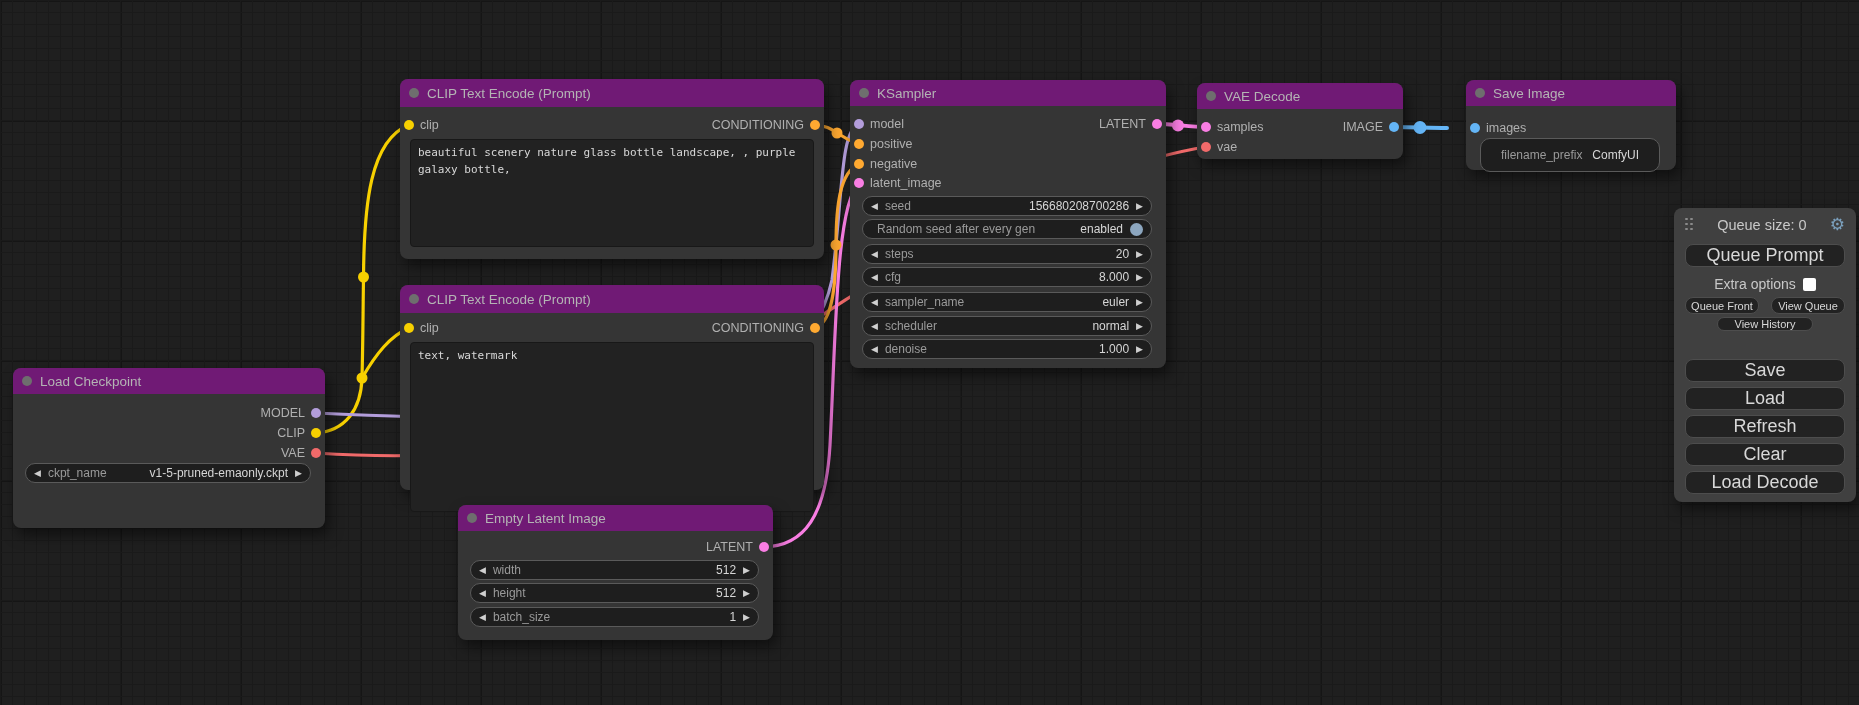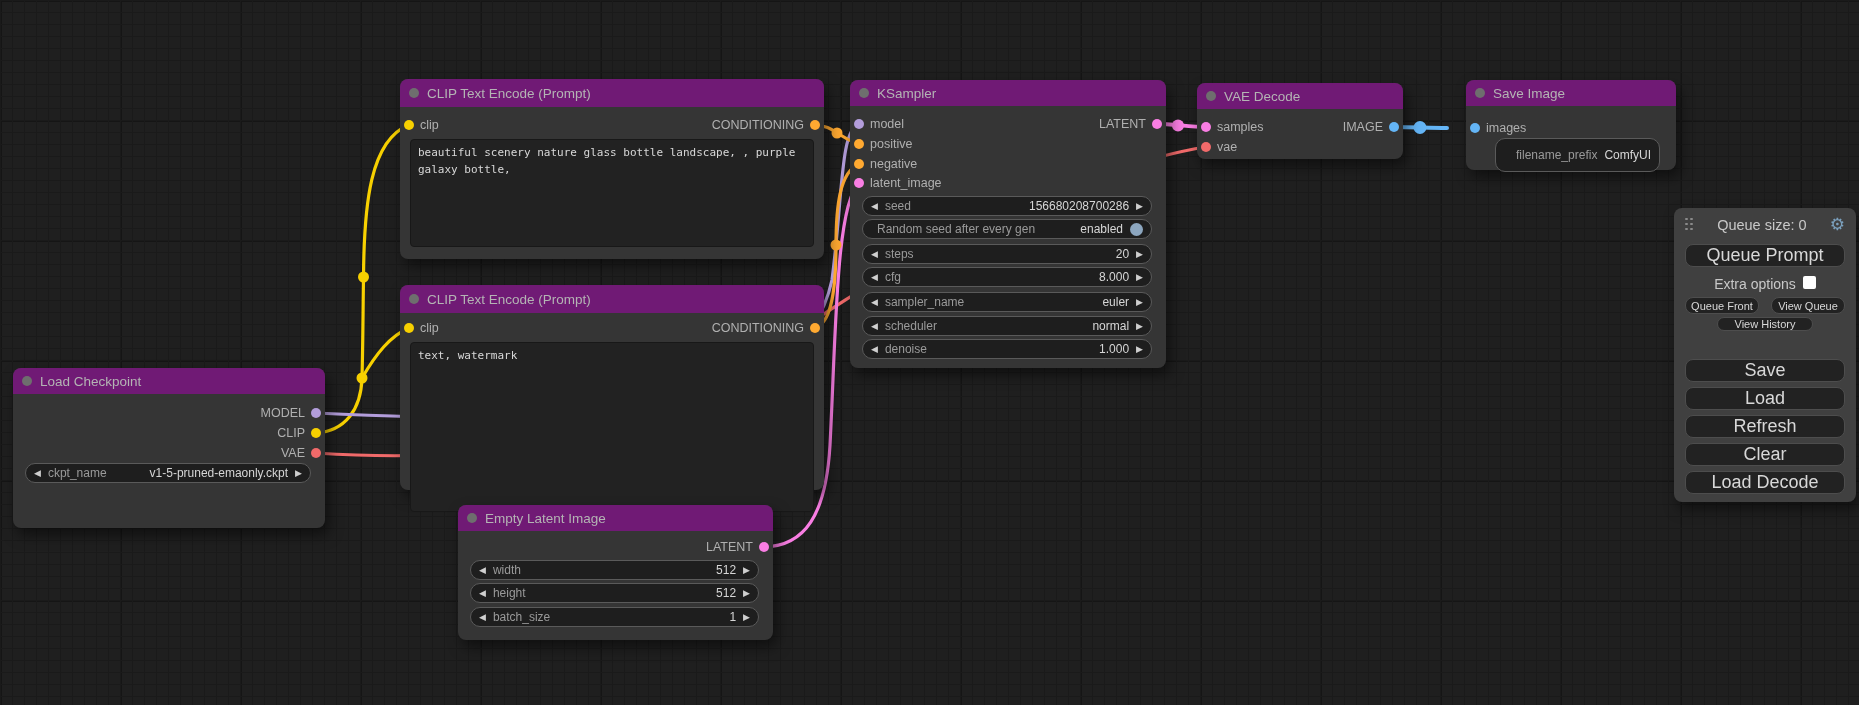--- a/index.html
+++ b/index.html
@@ -61,21 +61,21 @@
   .drag-dots { display:grid; grid-template-columns:repeat(2,4px); grid-auto-rows:4px; gap:1px; }
   .drag-dots i { width:2.5px; height:2.5px; border-radius:50%; background:#8a8a8a; }
   .qsize { flex:1; text-align:center; color:#c8c8c8; font-size:14.5px; }
   .gear { font-size:17px; line-height:1; }
   .qbtn {
     background:#222; border:1px solid #4d4d4d; border-radius:8px;
     color:#d8d8d8; text-align:center; cursor:pointer;
     display:flex; align-items:center; justify-content:center;
   }
   .qbtn.big { height:27px; font-size:18px; margin-top:5px; }
-  .extra-row { display:flex; justify-content:center; gap:7px; margin-top:9px; height:16px; color:#c8c8c8; font-size:14px; }
+  .extra-row { display:flex; align-items:center; justify-content:center; gap:7px; margin-top:9px; height:16px; color:#c8c8c8; font-size:14px; }
   .checkbox { width:13px; height:13px; background:#fff; border-radius:2px; }
   .small-row { display:flex; gap:12px; margin-top:5px; }
   .qbtn.small { height:17px; font-size:11px; flex:1; border-radius:8px; }
   .qbtn.history { height:16px; font-size:11px; width:96px; margin:3px auto 16px; }
   .spacer14 { height:13px; }
 </style>
 </head>
 <body>
 
 <svg id="wires" width="1859" height="705">
@@ -239,21 +239,21 @@
 
 <div class="node" style="left:1438px; top:80px; width:210px; height:90px;margin-left:28px;">
   <div class="ntitle">
     <span class="ndot" style="background-color: rgb(110, 110, 110);"></span>
     <span>Save Image</span>
   </div>
   <div class="prow" style="top:39px">
     <span class="pdot in" style="background-color: rgb(100, 181, 246);"></span>
     <span class="plabel in">images</span>
   </div>
-  <div class="widget" style="top:58px; left:29px; right:16px; padding:16px 20px">
+  <div class="widget" style="top:58px; left:14px; right:16px; padding:16px 20px">
     <span class="wlabel">filename_prefix</span>
     <span class="wvalue">ComfyUI</span>
   </div>
 </div>
 
 <div class="node" style="left:458px; top:505px; width:315px; height:135px;">
   <div class="ntitle">
     <span class="ndot" style="background-color: rgb(110, 110, 110);"></span>
     <span>Empty Latent Image</span>
   </div>

